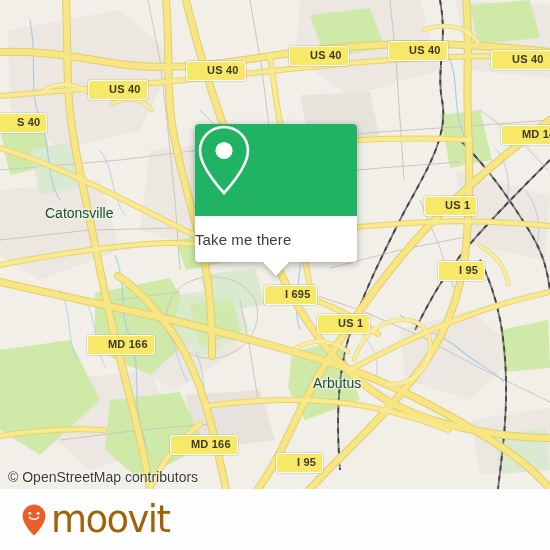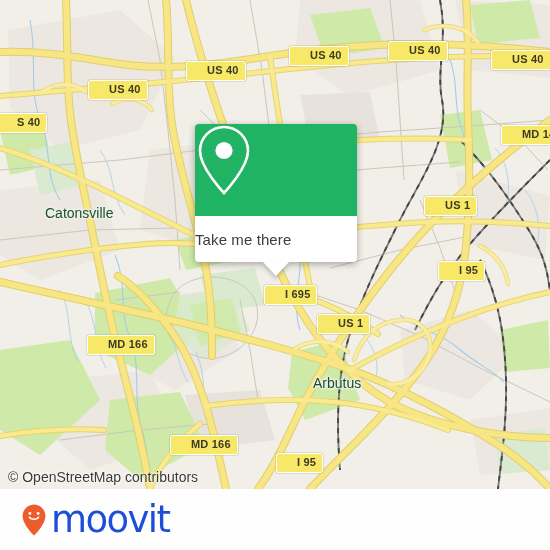--- a/index.html
+++ b/index.html
@@ -102,21 +102,21 @@
     line-height:20px;
     flex:1 1 auto;
     padding-right:8px;
   }
   #addr-l1,#addr-l2{display:block;white-space:nowrap;}
 
   
   #logo{display:flex;align-items:center;flex:0 0 auto;gap:5px;}
   #logo-pin{width:24px;height:32px;display:block;}
   #logo-text{
-    color:#1d4ed8;font-size:37px;line-height:37px;
+    color:#a16207;font-size:37px;line-height:37px;
     letter-spacing:-1.6px;font-weight:400;
     font-family:"DejaVu Sans","Liberation Sans",sans-serif;
   }
 </style>
 </head>
 <body>
 
 <div id="app">
 
   <div id="map">

